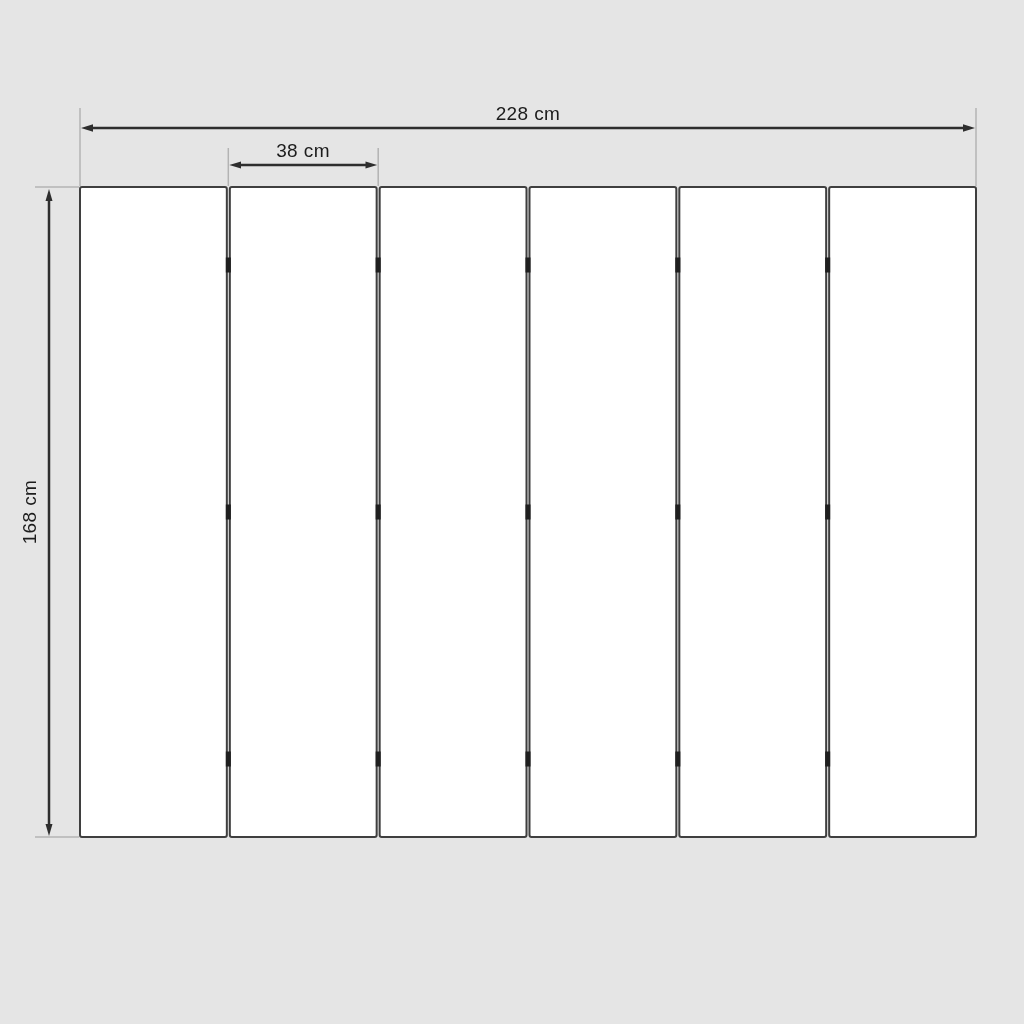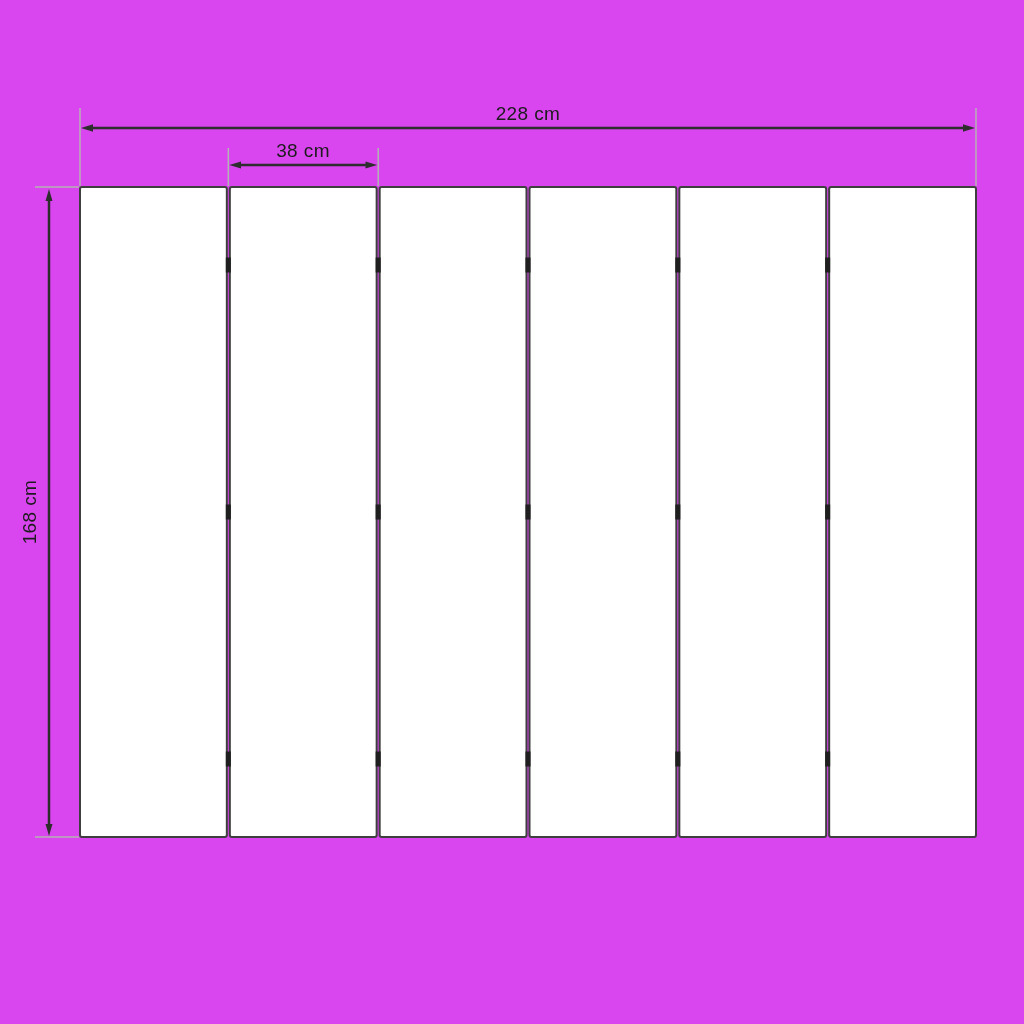--- a/index.html
+++ b/index.html
@@ -4,21 +4,21 @@
 <style>
   html, body {
     margin: 0;
     padding: 0;
     background: #ffffff;
   }
   .stage {
     position: relative;
     width: 1024px;
     height: 1024px;
-    background: #d946ef;
+    background: #e5e5e5;
     overflow: hidden;
     font-family: "Liberation Sans", "DejaVu Sans", sans-serif;
   }
   svg text {
     font-family: "Liberation Sans", "DejaVu Sans", sans-serif;
     font-size: 19px;
     letter-spacing: 0.4px;
   }
 </style>
 </head>

